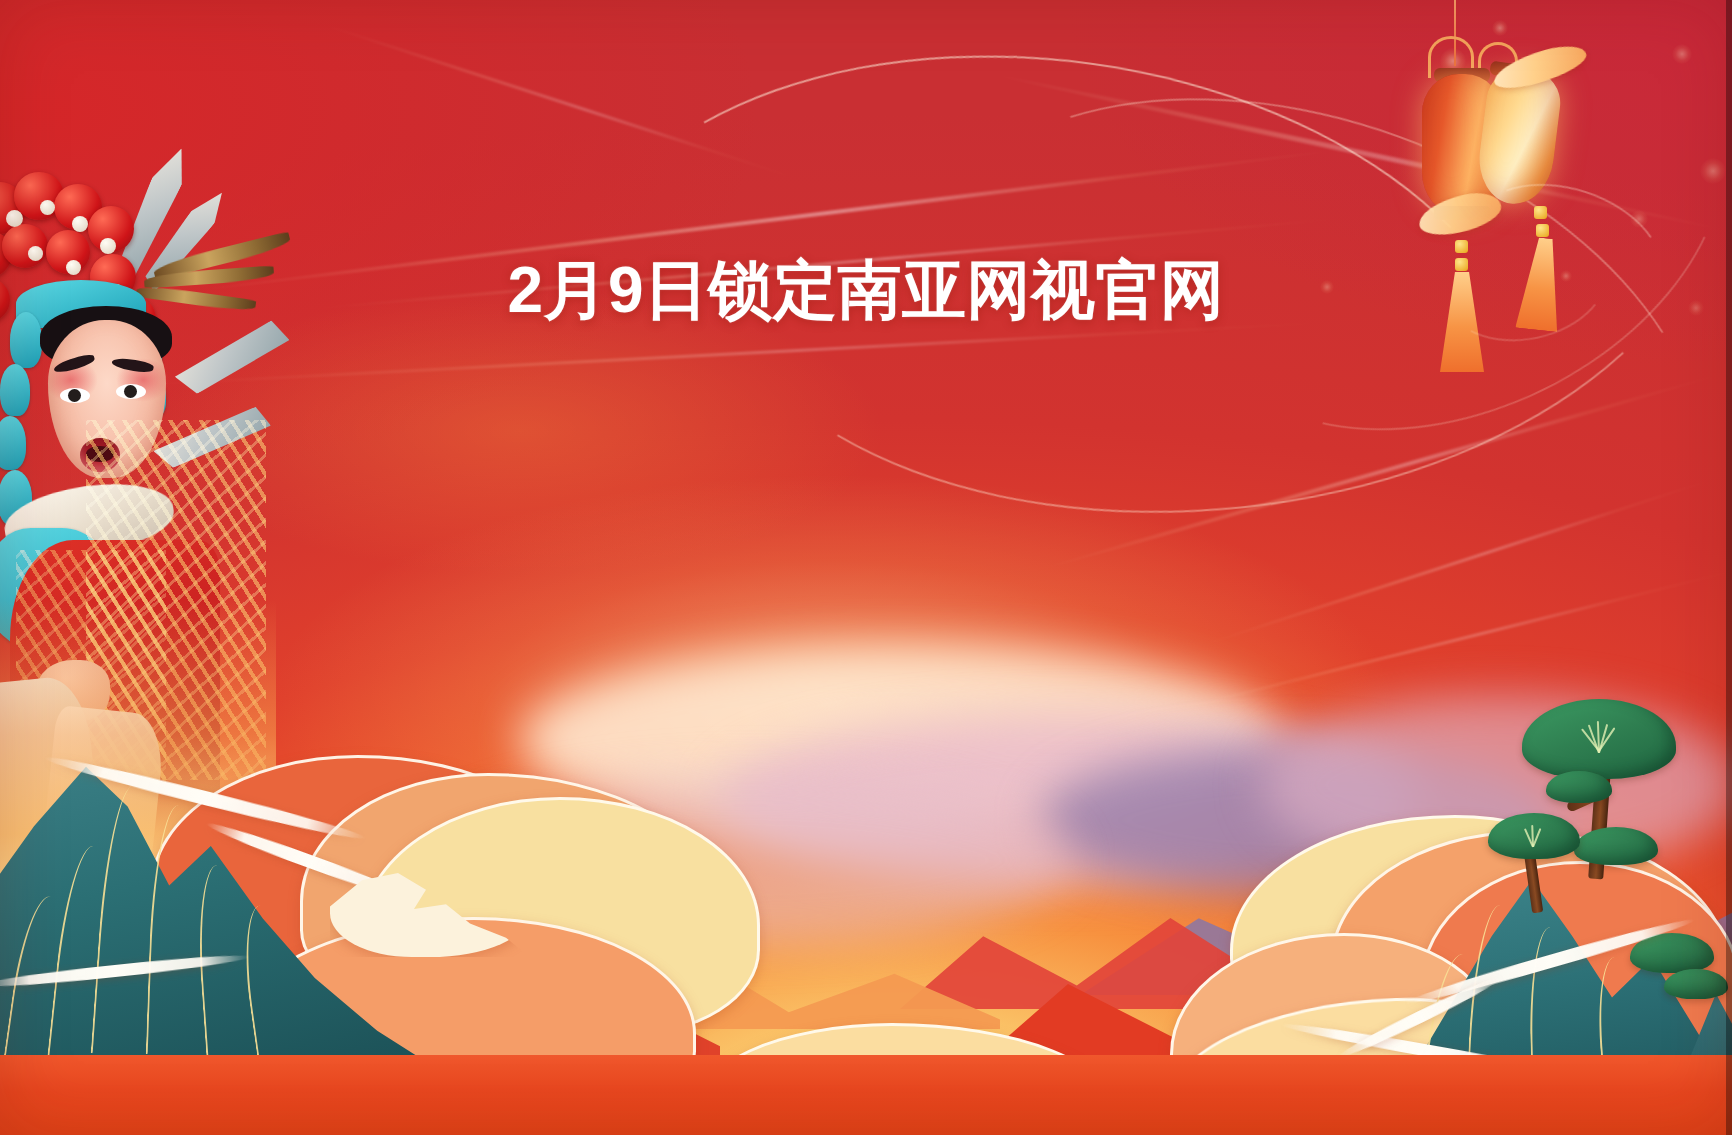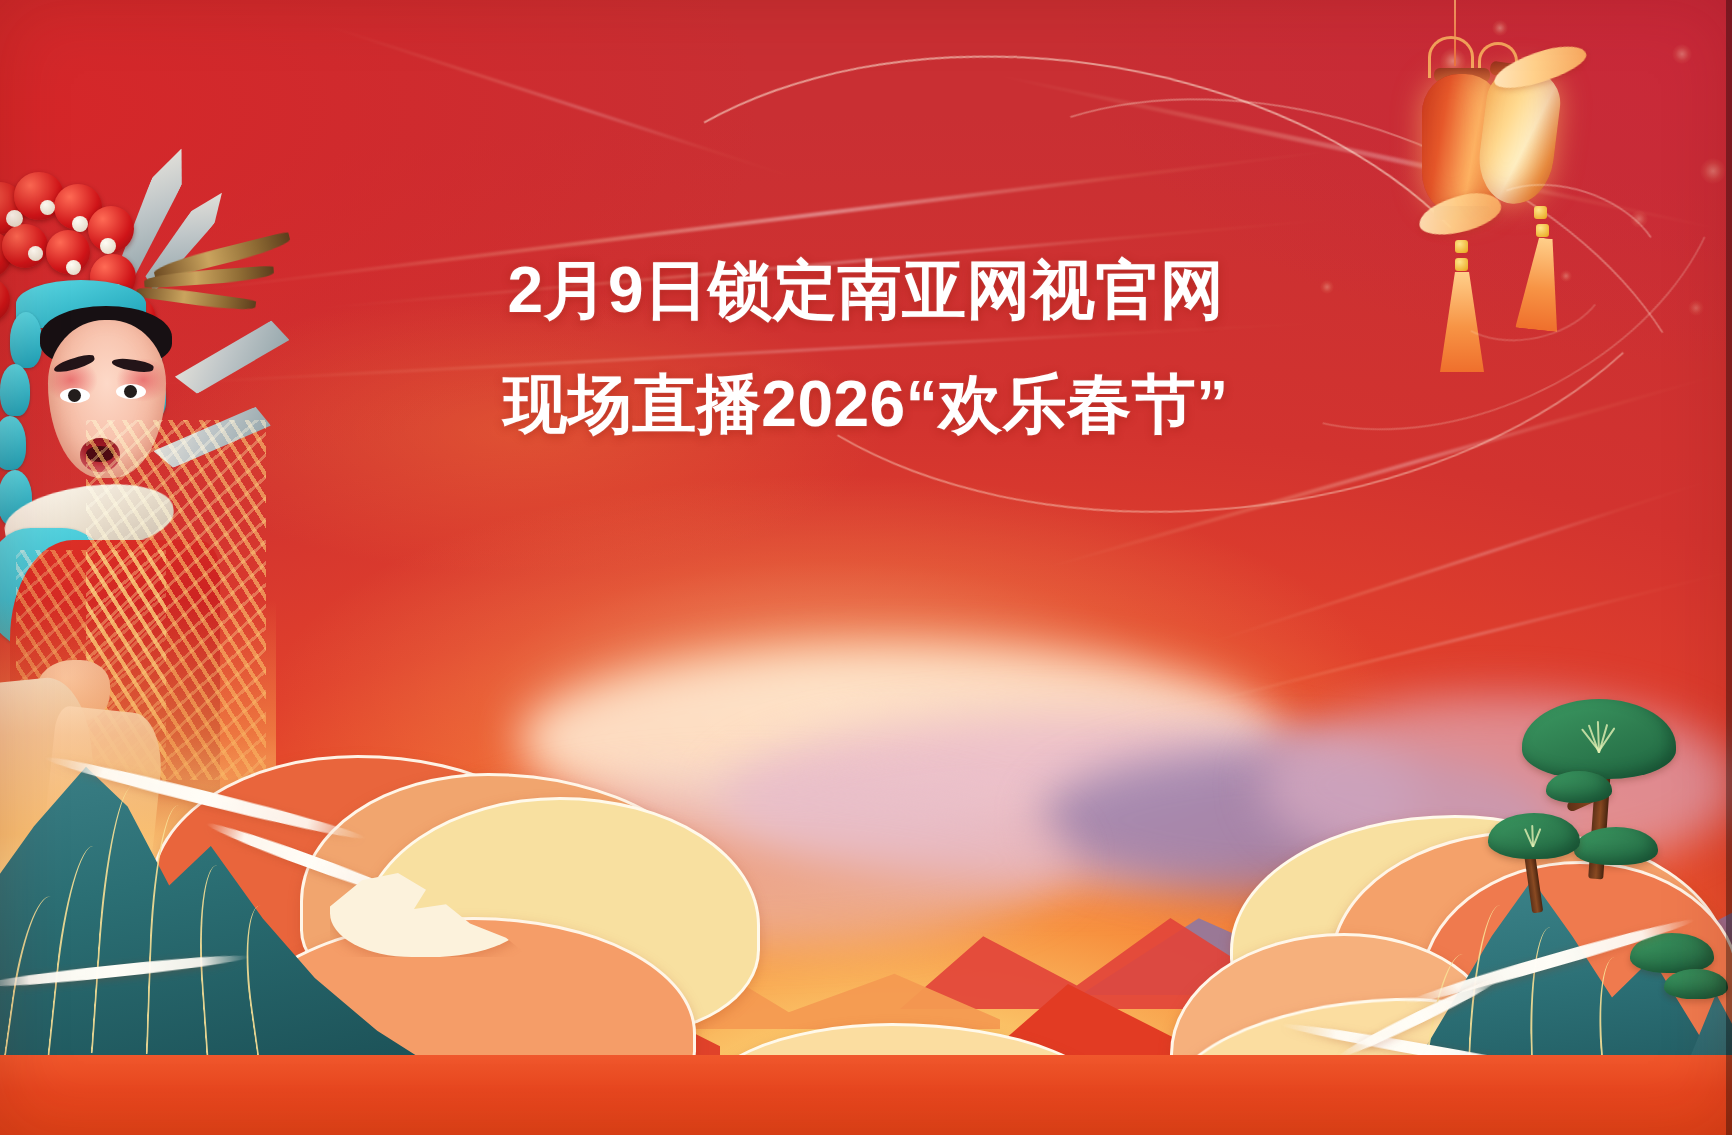--- a/index.html
+++ b/index.html
@@ -449,18 +449,17 @@
                 border-radius:70% 40% 55% 45% / 60% 60% 40% 40%; border-width:0;
                 clip-path:polygon(0 58%, 16% 36%, 34% 30%, 48% 44%, 42% 60%, 58% 56%, 70% 72%, 88% 84%, 100% 100%, 0 100%);"></div>
     <div class="cloudshape" style="left:1300px; top:366px; width:190px; height:110px; background:#fcf2dc; border-width:0;
                 clip-path:polygon(0 96%, 14% 72%, 32% 58%, 48% 66%, 44% 82%, 62% 70%, 78% 80%, 94% 96%, 100% 100%, 0 100%);"></div>
 
     <div class="ground"></div>
   </div>
 
   <div class="text-block">
     <div class="line1">2月9日锁定南亚网视官网</div>
-    <div class="line2">现场直播2026“欢乐春节”</div>
   </div>
 
   <div class="vignette"></div>
   <div class="rightedge"></div>
 </div>
 
 </body></html>

